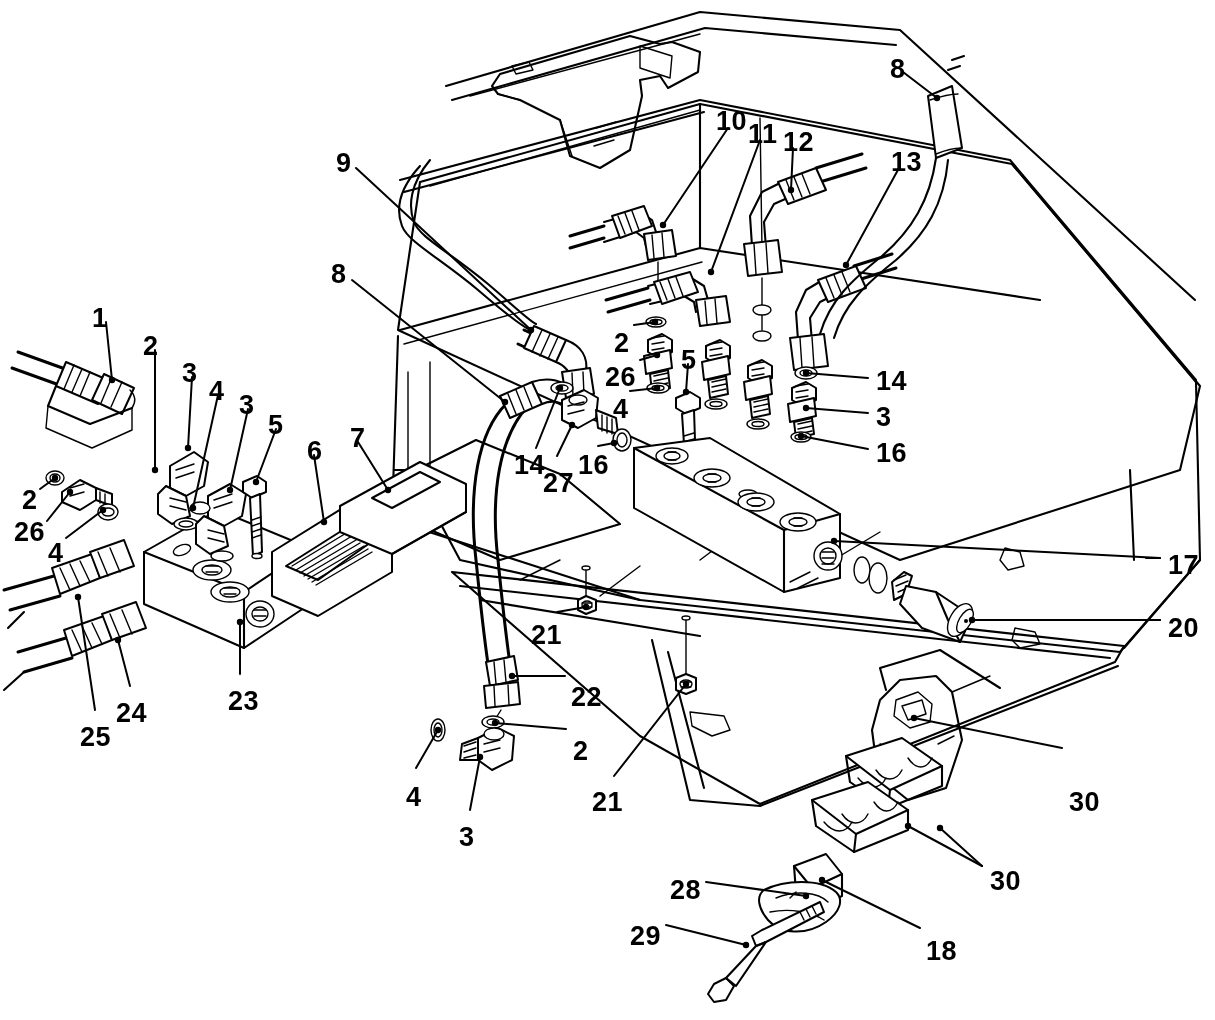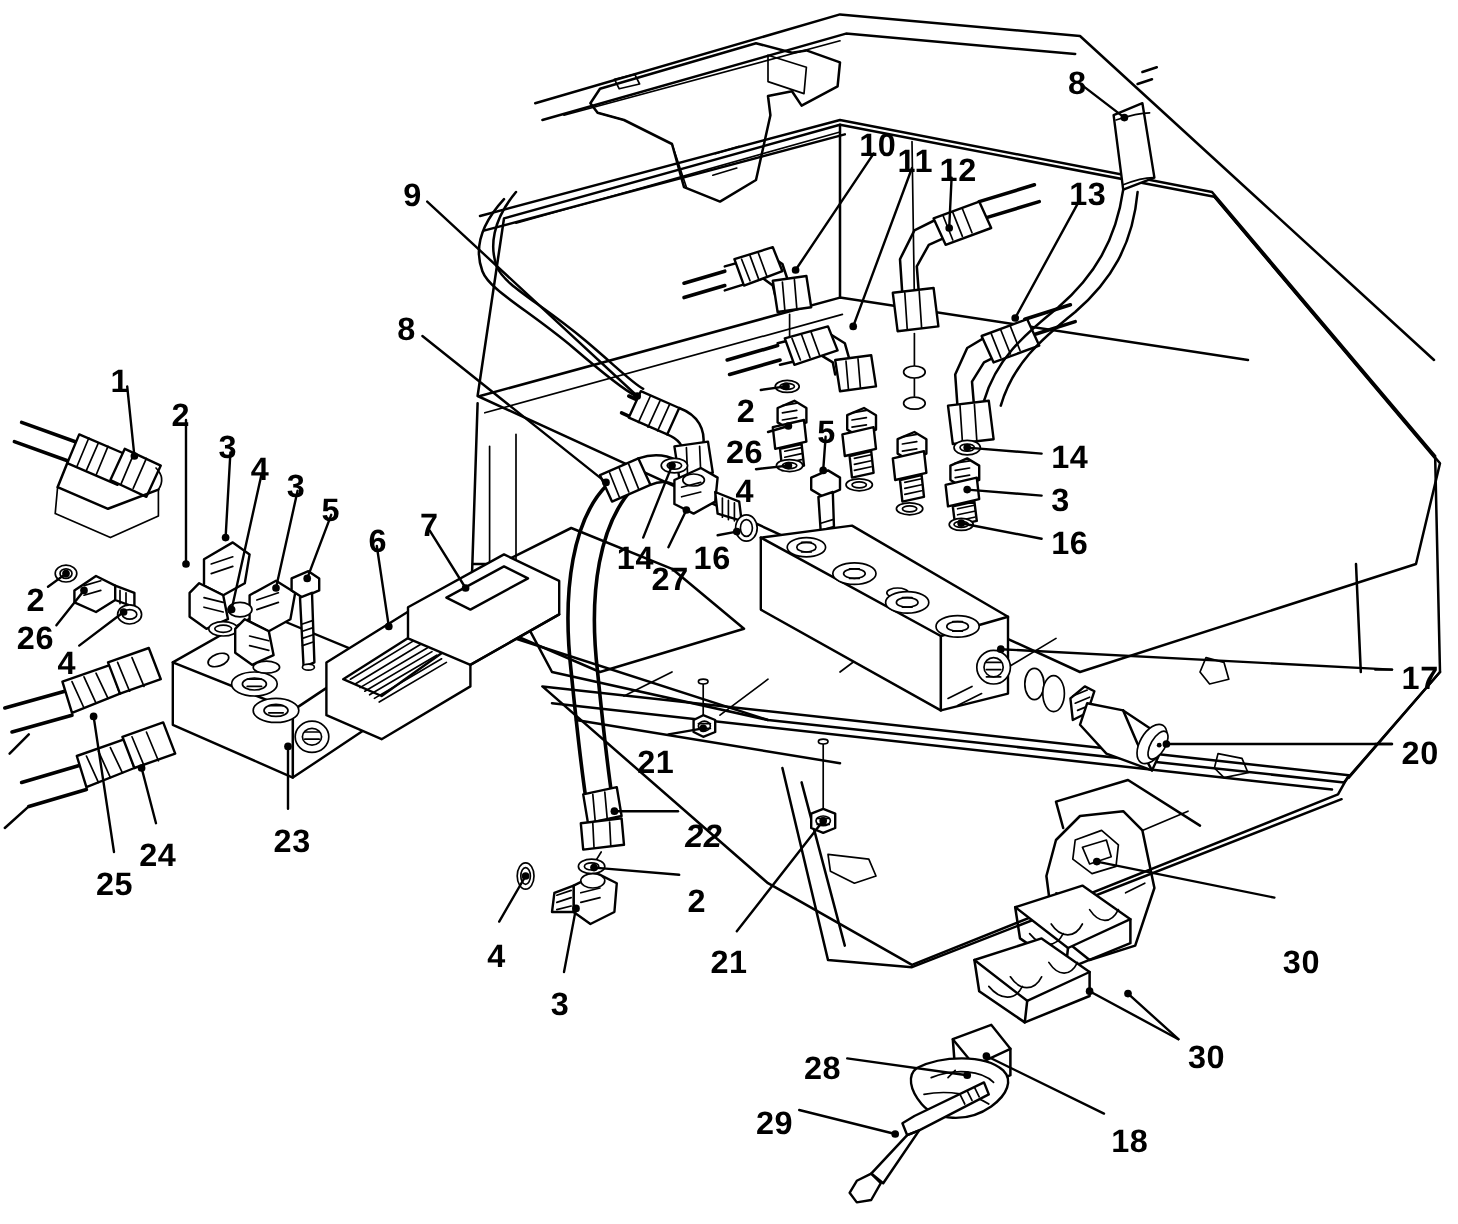--- a/index.html
+++ b/index.html
@@ -595,21 +595,21 @@
       <div class="callout" style="left: 48px; top: 540px;">4</div>
       <div class="callout" style="left: 80px; top: 724px;">25</div>
       <div class="callout" style="left: 116px; top: 700px;">24</div>
       <div class="callout" style="left: 228px; top: 688px;">23</div>
       <div class="callout" style="left: 331px; top: 261px;">8</div>
       <div class="callout" style="left: 336px; top: 150px;">9</div>
       <div class="callout" style="left: 514px; top: 452px;">14</div>
       <div class="callout" style="left: 543px; top: 470px;">27</div>
       <div class="callout" style="left: 578px; top: 452px;">16</div>
       <div class="callout" style="left: 531px; top: 622px;">21</div>
-      <div class="callout" style="left: 571px; top: 684px; font-style: italic;">22</div>
+      <div class="callout" style="left: 571px; top: 684px;">22</div>
       <div class="callout" style="left: 573px; top: 738px;">2</div>
       <div class="callout" style="left: 406px; top: 784px;">4</div>
       <div class="callout" style="left: 459px; top: 824px;">3</div>
       <div class="callout" style="left: 592px; top: 789px;">21</div>
       <div class="callout" style="left: 716px; top: 108px;">10</div>
       <div class="callout" style="left: 748px; top: 121px;">11</div>
       <div class="callout" style="left: 783px; top: 129px;">12</div>
       <div class="callout" style="left: 891px; top: 149px;">13</div>
       <div class="callout" style="left: 890px; top: 56px;">8</div>
       <div class="callout" style="left: 614px; top: 330px;">2</div>

